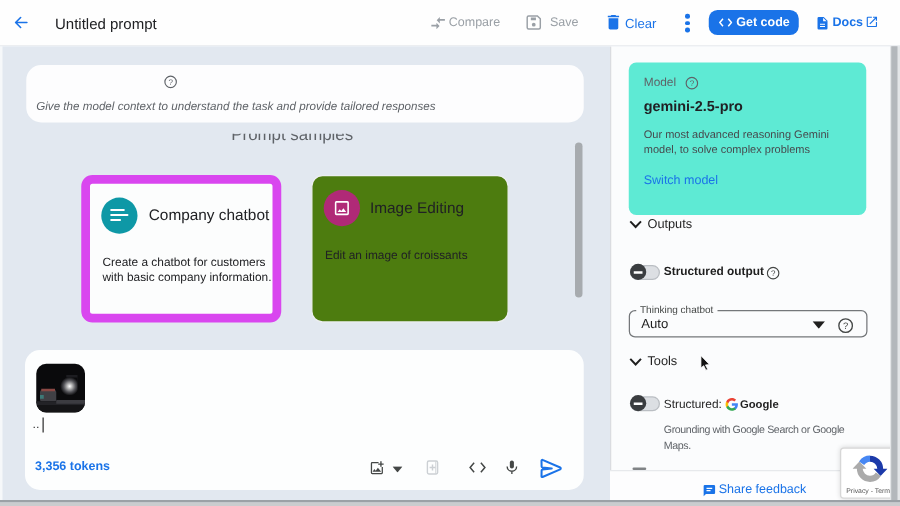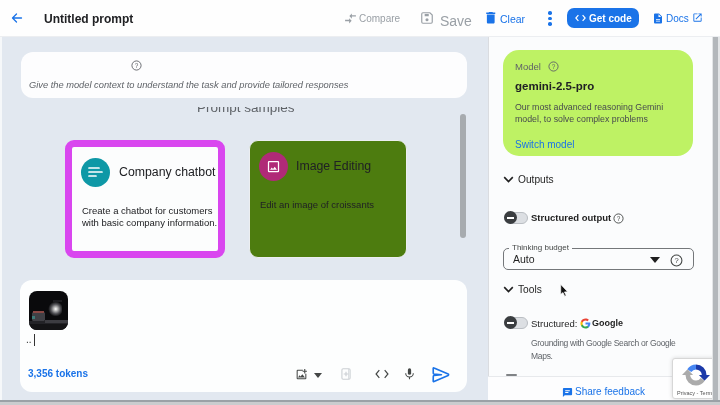--- a/index.html
+++ b/index.html
@@ -13,60 +13,60 @@
 <div class="abs" style="left:2px; top:37px; width:485px; height:363px; background:#e2e8f0;"></div>
 <div class="abs" style="left:0; top:37px; width:2px; height:363px; background:#f6f8fa;"></div>
 
 <div class="abs" style="left:488px; top:37px; width:224px; height:363px; background:#fbfcfd; border-left:1px solid #dadce0;"></div>
 
 <div class="abs" style="left:0; top:0; width:720px; height:37px; background:#fefefe; border-bottom:1px solid #eceef1;">
 
   <svg class="abs" style="left:11px; top:12px;" width="12" height="12" viewBox="0 0 24 24">
       <path fill="none" stroke="#1a73e8" stroke-width="2.6" stroke-linecap="round" stroke-linejoin="round" d="M11 4l-8 8 8 8M3.5 12H21"></path>
     </svg>
-  <div class="abs" style="left:44px; top:11.5px; font-size:12px; font-weight:700; color:#202124;">Untitled prompt</div>
+  <div class="abs" style="left:44px; top:11.5px; font-size:12px; font-weight:400; color:#202124;">Untitled prompt</div>
 
   <svg class="abs" style="left:344px; top:12px;" width="13" height="13" viewBox="0 0 24 24">
       <path fill="#9aa0a6" d="M9.5 13.5H2v2.6h7.5V20l4.6-4.8-4.6-4.8v3.1zm5-2.9V7.5H22V4.9h-7.5V1.8L9.9 6.6l4.6 4.8z" transform="translate(0,1)"></path>
     </svg>
   <div class="abs" style="left:359px; top:13px; font-size:10px; font-weight:400; color:#9aa0a6;">Compare</div>
 
   <svg class="abs" style="left:420px; top:11px;" width="14" height="14" viewBox="0 0 24 24">
       <path fill="none" stroke="#9aa0a6" stroke-width="2" d="M17 3H5a2 2 0 0 0-2 2v14a2 2 0 0 0 2 2h14c1.1 0 2-.9 2-2V7l-4-4z"></path>
       <circle cx="12" cy="15" r="2.6" fill="#9aa0a6"></circle>
       <path fill="#9aa0a6" d="M8 5h7v4H8z"></path>
     </svg>
-  <div class="abs" style="left:440px; top:13px; font-size:14px; font-weight:400; color:#9aa0a6;">Save</div>
+  <div class="abs" style="left:440px; top:13px; font-size:10px; font-weight:400; color:#9aa0a6;">Save</div>
 
   <svg class="abs" style="left:483px; top:10px;" width="15.5" height="15.5" viewBox="0 0 24 24">
       <path fill="#1a73e8" d="M6 19c0 1.1.9 2 2 2h8c1.1 0 2-.9 2-2V7H6v12zM19 4h-3.5l-1-1h-5l-1 1H5v2h14V4z"></path>
     </svg>
   <div class="abs" style="left:500px; top:13px; font-size:10.5px; font-weight:400; color:#1a73e8;">Clear</div>
 
   <div class="abs" style="left:548px; top:11px; width:3.5px; height:3.5px; border-radius:50%; background:#1a73e8;"></div>
   <div class="abs" style="left:548px; top:16.5px; width:3.5px; height:3.5px; border-radius:50%; background:#1a73e8;"></div>
   <div class="abs" style="left:548px; top:22px; width:3.5px; height:3.5px; border-radius:50%; background:#1a73e8;"></div>
 
   <div class="abs" style="left:567px; top:7.5px; width:72px; height:20px; background:#1a73e8; border-radius:7px;"></div>
   <svg class="abs" style="left:575px; top:13.5px;" width="11" height="8" viewBox="0 0 26 18">
       <path fill="none" stroke="#fff" stroke-width="2.8" d="M8 2L2 9l6 7M18 2l6 7-6 7"></path>
     </svg>
   <div class="abs" style="left:589px; top:13px; font-size:10px; font-weight:700; color:#fff;">Get code</div>
 
   <svg class="abs" style="left:652px; top:10.5px;" width="12" height="15" viewBox="0 0 24 24">
       <path fill="#1a73e8" d="M14 2H6a2 2 0 0 0-2 2v16a2 2 0 0 0 2 2h12a2 2 0 0 0 2-2V8l-6-6zm-1 7V3.5L18.5 9H13z"></path>
       <path fill="#fff" d="M8 13h8v1.6H8zM8 16.4h8V18H8z"></path>
     </svg>
-  <div class="abs" style="left:666px; top:13px; font-size:10px; font-weight:400; color:#1a73e8;">Docs</div>
+  <div class="abs" style="left:666px; top:13px; font-size:10px; font-weight:700; color:#1a73e8;">Docs</div>
   <svg class="abs" style="left:692px; top:12px;" width="11" height="11" viewBox="0 0 24 24">
       <path fill="#1a73e8" d="M19 19H5V5h7V3H5a2 2 0 0 0-2 2v14a2 2 0 0 0 2 2h14c1.1 0 2-.9 2-2v-7h-2v7zM14 3v2h3.59l-9.83 9.83 1.41 1.41L19 6.41V10h2V3h-7z"></path>
     </svg>
 </div>
 
-<div class="abs" style="left:185px; top:107px; width:110px; height:9.5px; overflow:hidden;margin-left:12px;">
+<div class="abs" style="left:185px; top:107px; width:110px; height:9.5px; overflow:hidden;">
   <div style="margin-top:-7.5px; font-size:13.5px; color:#5f6368;">Prompt samples</div>
 </div>
 
 <div class="abs" style="left:21px; top:52px; width:446px; height:46px; background:#fdfdfe; border-radius:12px;">
   <svg class="abs" style="left:110px; top:8px;" width="11" height="11" viewBox="0 0 24 24">
       <circle cx="12" cy="12" r="10" fill="none" stroke="#5f6368" stroke-width="2"></circle>
       <text x="12" y="17" font-size="14" text-anchor="middle" fill="#5f6368" font-family="Liberation Sans">?</text>
     </svg>
   <div class="abs" style="left:8px; top:28px; font-size:9.3px; font-style:italic; color:#5f6368;">Give the model context to understand the task and provide tailored responses</div>
 </div>
@@ -129,21 +129,21 @@
     </svg>
   <svg class="abs" style="left:383px; top:84.5px;" width="13" height="17.5" viewBox="0 0 24 24">
       <path fill="#444746" d="M12 14a3 3 0 0 0 3-3V5a3 3 0 0 0-6 0v6a3 3 0 0 0 3 3z"></path>
       <path fill="none" stroke="#444746" stroke-width="2" d="M19 11a7 7 0 0 1-14 0M12 18v4"></path>
     </svg>
   <svg class="abs" style="left:409.5px; top:84.5px;" width="22" height="19.5" viewBox="0 0 24 24">
       <path fill="none" stroke="#1a73e8" stroke-width="2" stroke-linejoin="round" d="M3.4 20.4l17.4-7.5a1 1 0 0 0 0-1.8L3.4 3.6a.7.7 0 0 0-1 .7L2.5 10c0 .5.4.9.9 1l9.1 1-9.1 1c-.5.1-.9.5-.9 1l-.1 5.7a.7.7 0 0 0 1 .7z"></path>
     </svg>
 </div>
 
-<div class="abs" style="left:503px; top:50px; width:190px; height:106px; background:#bef264; border-radius:16px;">
+<div class="abs" style="left:503px; top:50px; width:190px; height:122px; background:#5eead4; border-radius:6px;">
   <div class="abs" style="left:12px; top:11px; font-size:9.5px; color:#5f6368;">Model</div>
   <svg class="abs" style="left:45px; top:11px;" width="11" height="11" viewBox="0 0 24 24">
       <circle cx="12" cy="12" r="10" fill="none" stroke="#5f6368" stroke-width="2"></circle>
       <text x="12" y="17" font-size="14" text-anchor="middle" fill="#5f6368" font-family="Liberation Sans">?</text>
     </svg>
   <div class="abs" style="left:12px; top:30px; font-size:11.5px; font-weight:700; color:#202124;">gemini-2.5-pro</div>
   <div class="abs" style="left:12px; top:51px; font-size:8.8px; line-height:12px; color:#474a4e;">Our most advanced reasoning Gemini<br>model, to solve complex problems</div>
   <div class="abs" style="left:12px; top:89px; font-size:10px; font-weight:400; color:#1a73e8;">Switch model</div>
 </div>
 
@@ -155,21 +155,21 @@
 <div class="abs" style="left:504px; top:211.5px; width:24px; height:12px; background:#dcdfe3; border:1px solid #babec3; border-radius:7px;"></div>
 <div class="abs" style="left:504px; top:211px; width:13px; height:13px; border-radius:50%; background:#3a3d40;"></div>
 <div class="abs" style="left:507px; top:217px; width:7px; height:1.6px; background:#fff;"></div>
 <div class="abs" style="left:531px; top:212px; font-size:9.5px; color:#1f1f1f;font-weight:bold;">Structured output</div>
 <svg class="abs" style="left:613px; top:212.5px;" width="11" height="11" viewBox="0 0 24 24">
     <circle cx="12" cy="12" r="10" fill="none" stroke="#444746" stroke-width="2"></circle>
     <text x="12" y="17" font-size="14" text-anchor="middle" fill="#444746" font-family="Liberation Sans">?</text>
   </svg>
 
 <div class="abs" style="left:503px; top:248px; width:191px; height:22px; border:1px solid #74777a; border-radius:5px;"></div>
-<div class="abs" style="left:509px; top:243px; background:#fbfcfd; padding:0 3px; font-size:8px; color:#444746;">Thinking budget</div>
+<div class="abs" style="left:509px; top:243px; background:#fbfcfd; padding:0 3px; font-size:8px; color:#444746;">Thinking chatbot</div>
 <div class="abs" style="left:513px; top:253px; font-size:10.5px; color:#1f1f1f;">Auto</div>
 <svg class="abs" style="left:650px; top:257px;" width="10" height="6" viewBox="0 0 10 6">
     <path fill="#1f1f1f" d="M0 0l5 6 5-6z"></path>
   </svg>
 <svg class="abs" style="left:670px; top:254px;" width="13" height="13" viewBox="0 0 24 24">
     <circle cx="12" cy="12" r="10" fill="none" stroke="#444746" stroke-width="2"></circle>
     <text x="12" y="17" font-size="14" text-anchor="middle" fill="#444746" font-family="Liberation Sans">?</text>
   </svg>
 
 <svg class="abs" style="left:502.5px; top:286px;" width="11" height="7.5" viewBox="0 0 10 7">

